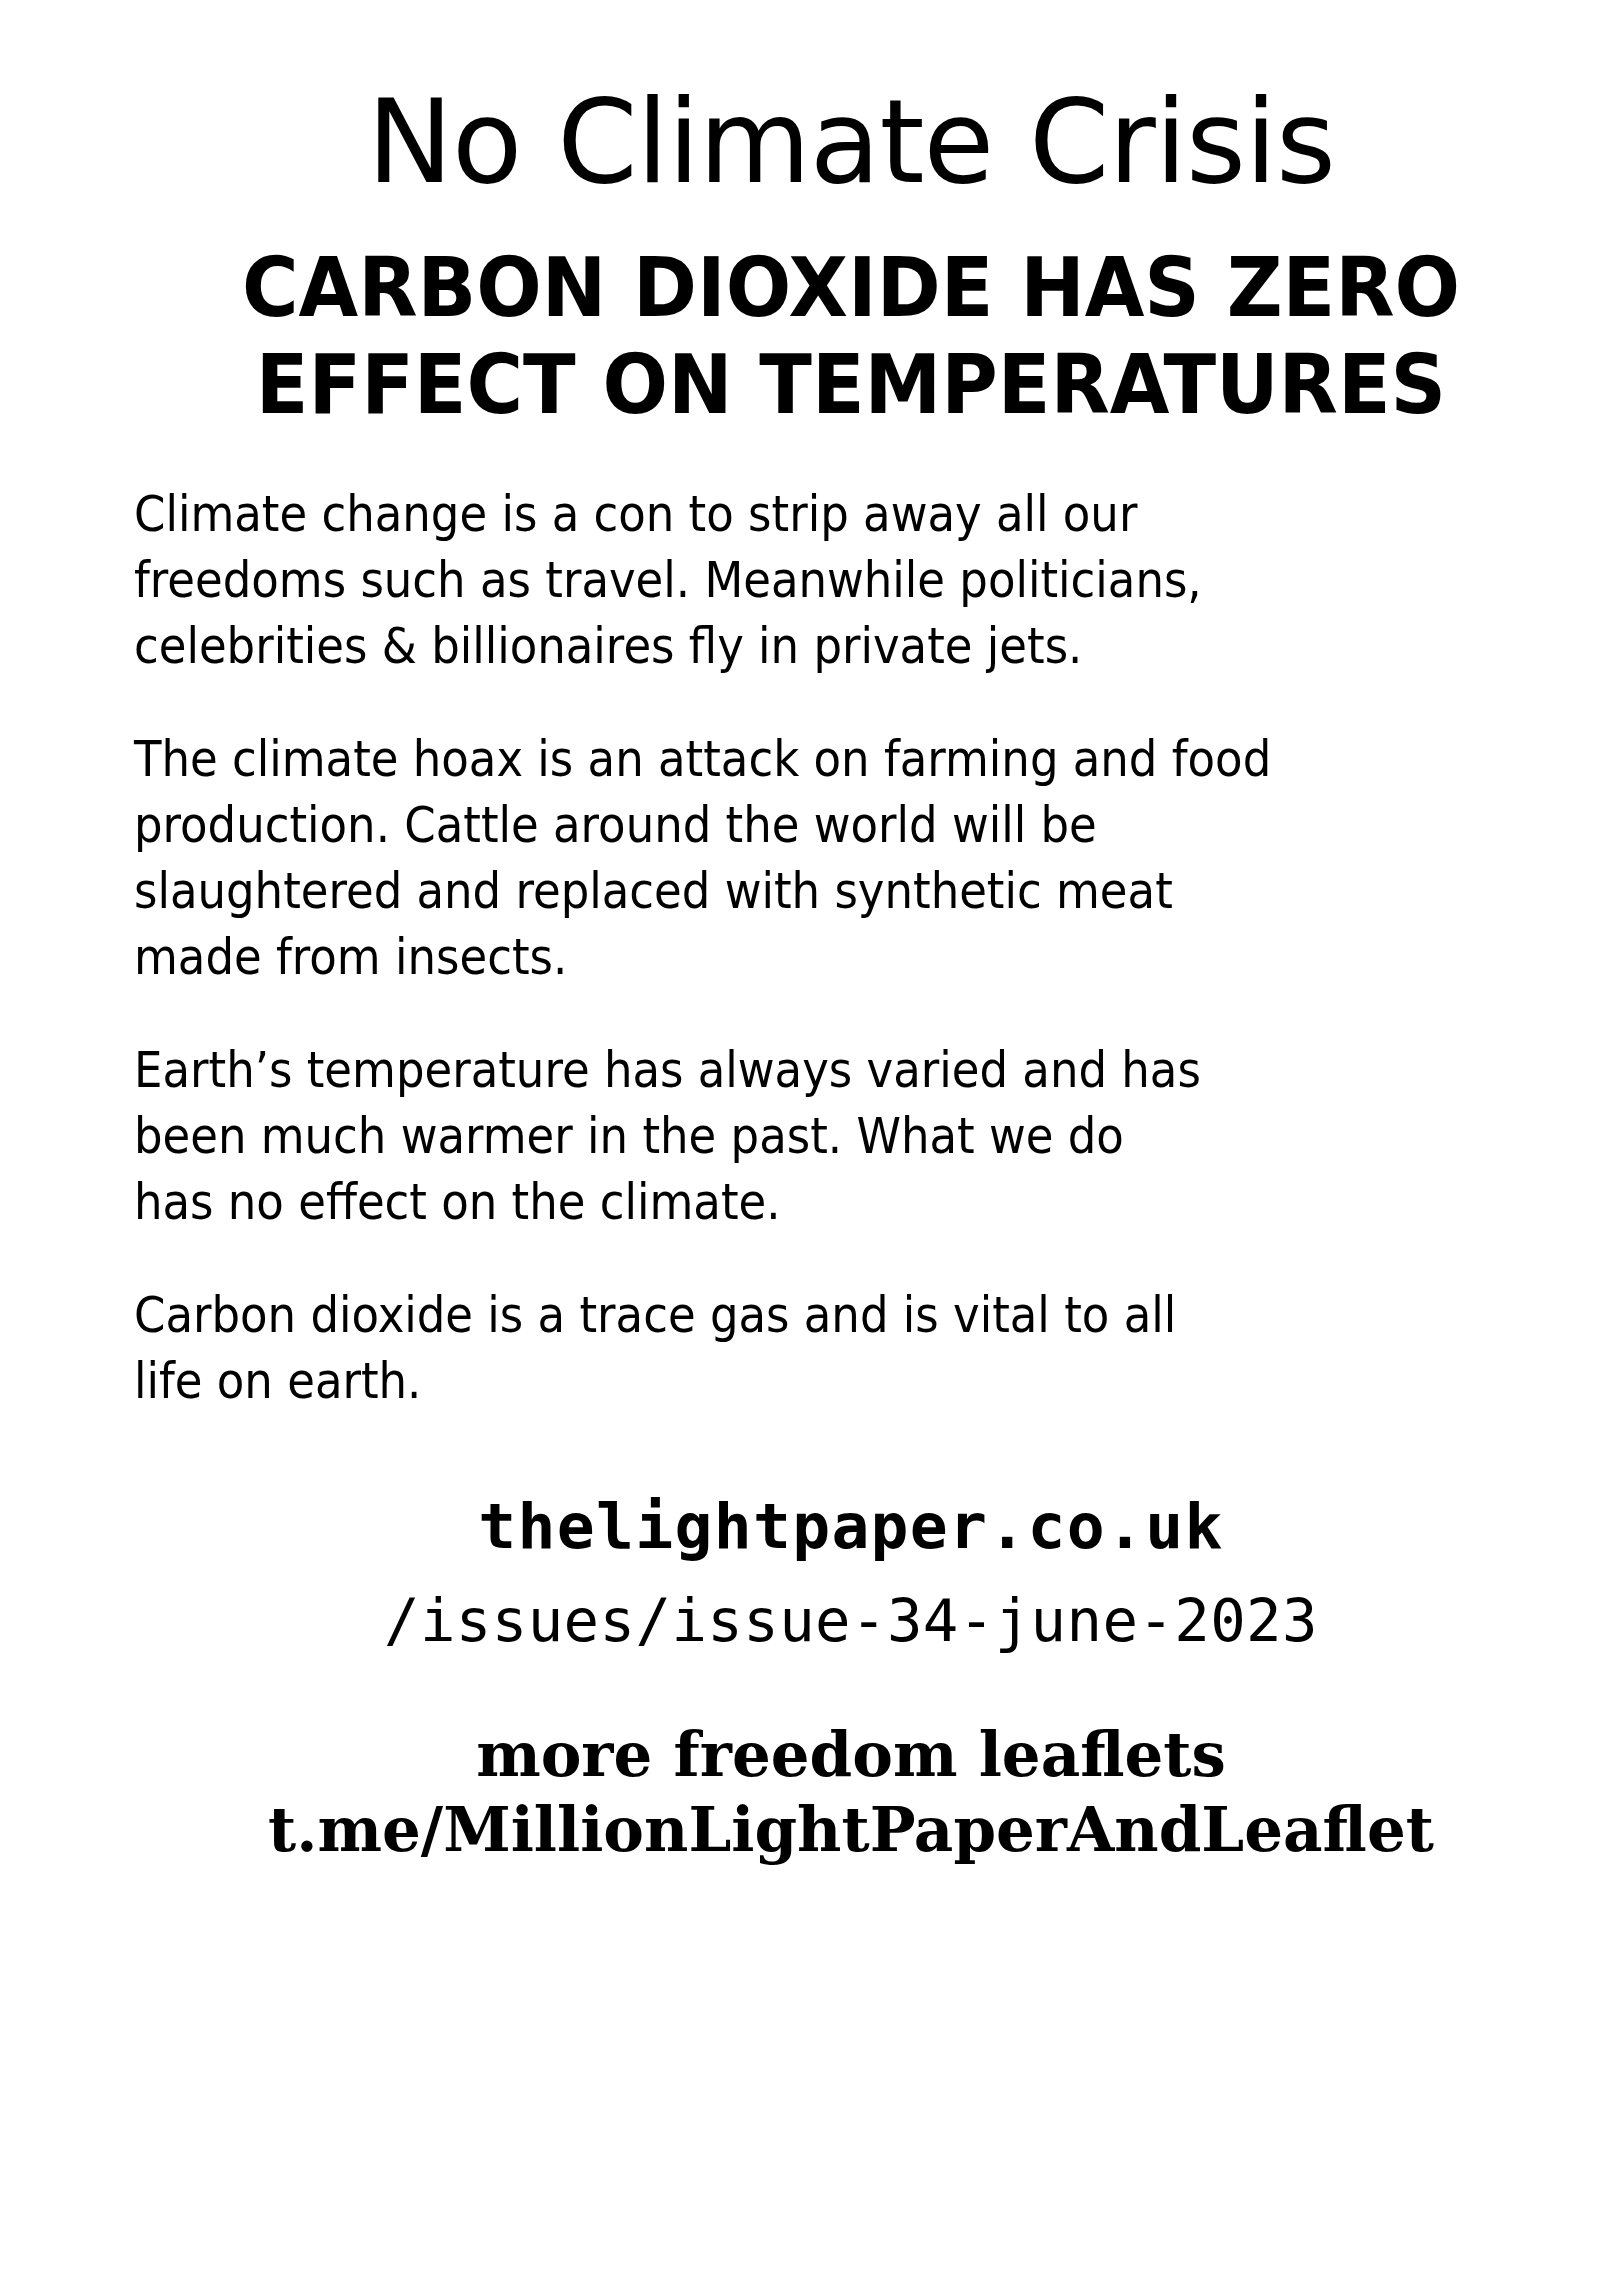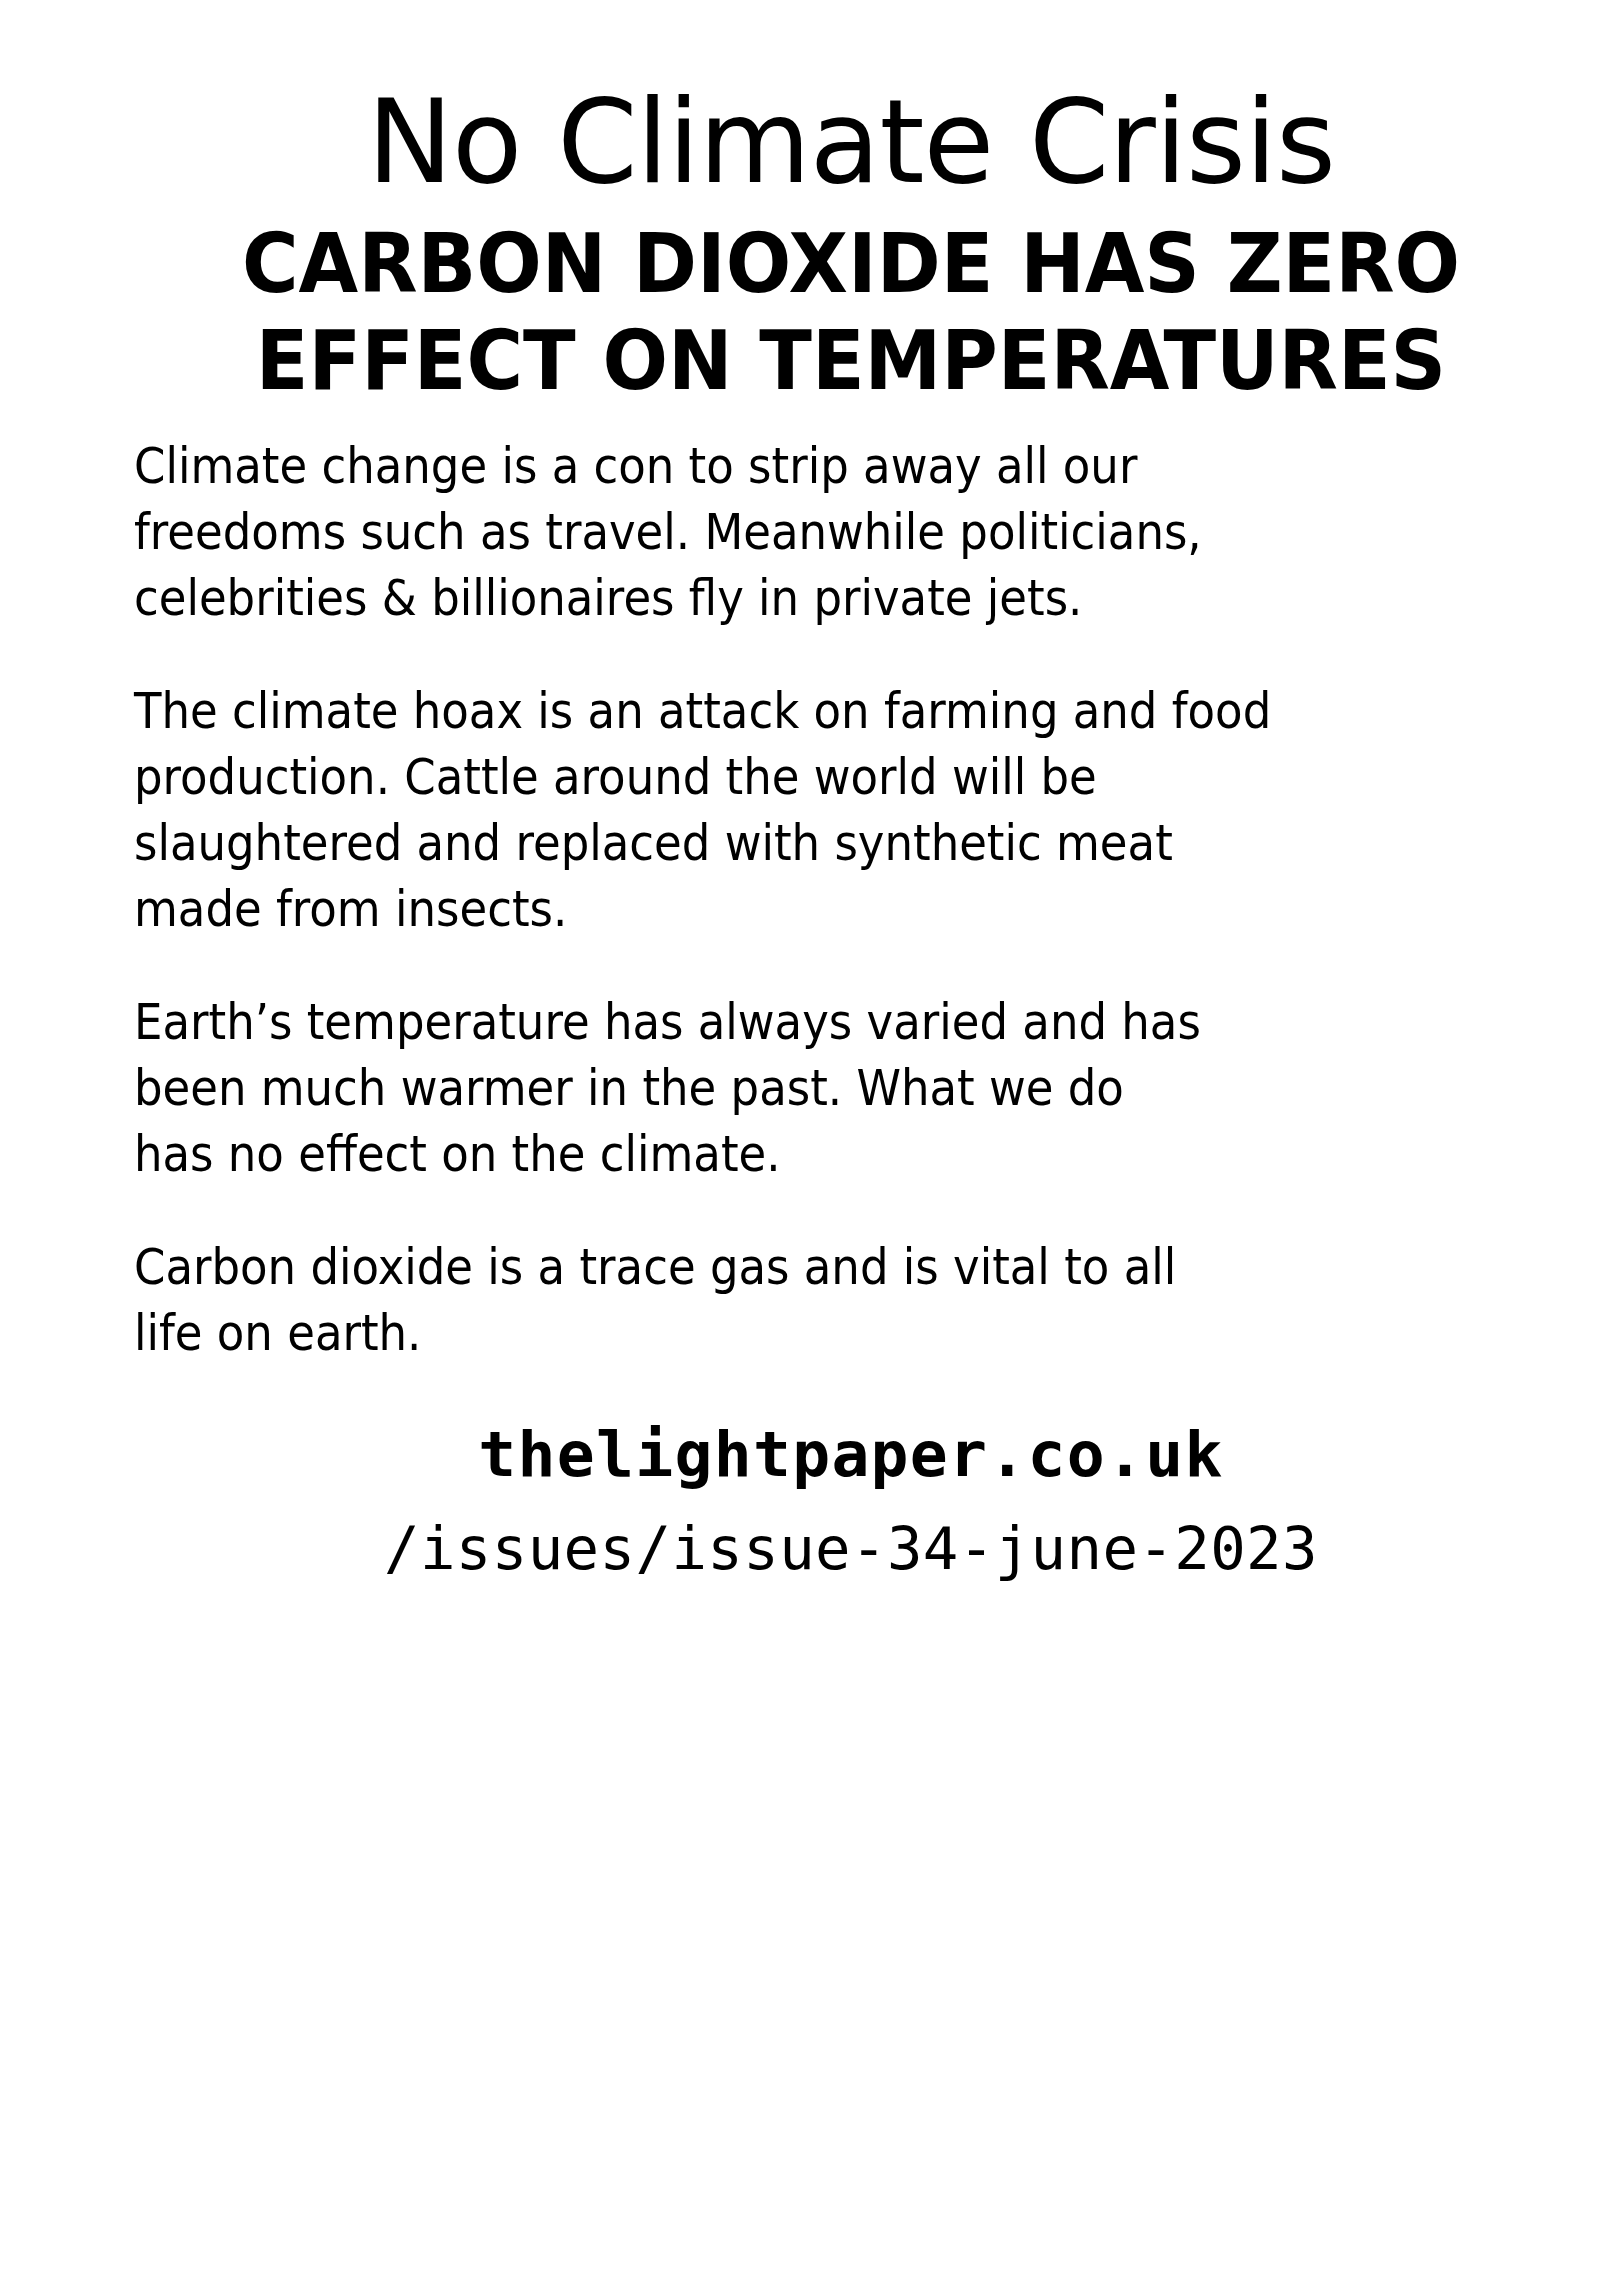--- a/index.html
+++ b/index.html
@@ -14,20 +14,21 @@
     color: #000000;
     overflow: hidden;
   }
   .leaflet {
     box-sizing: border-box;
     width: 1621px;
     height: 1944px;
     padding: 82px 53px 36px 134px;
     display: flex;
     flex-direction: column;
+    gap: 24px;
   }
   .headline {
     font-family: "DejaVu Sans", sans-serif;
     font-weight: 400;
     font-size: 115px;
     line-height: 1.06;
     letter-spacing: -0.9px;
     text-align: center;
     margin: 0 0 12.5px 0;
     white-space: nowrap;
@@ -141,15 +142,19 @@
       <span class="line">life on earth.</span>
     </p>
 
   </div>
 
   <div class="url-block">
     <div class="url-main">thelightpaper.co.uk</div>
     <div class="url-sub">/issues/issue-34-june-2023</div>
   </div>
 
+  <div class="footer">
+    <div class="footer-line1">more freedom leaflets</div>
+    <div class="footer-line2">t.me/MillionLightPaperAndLeaflet</div>
+  </div>
 
 </div>
 
 
 </body></html>

